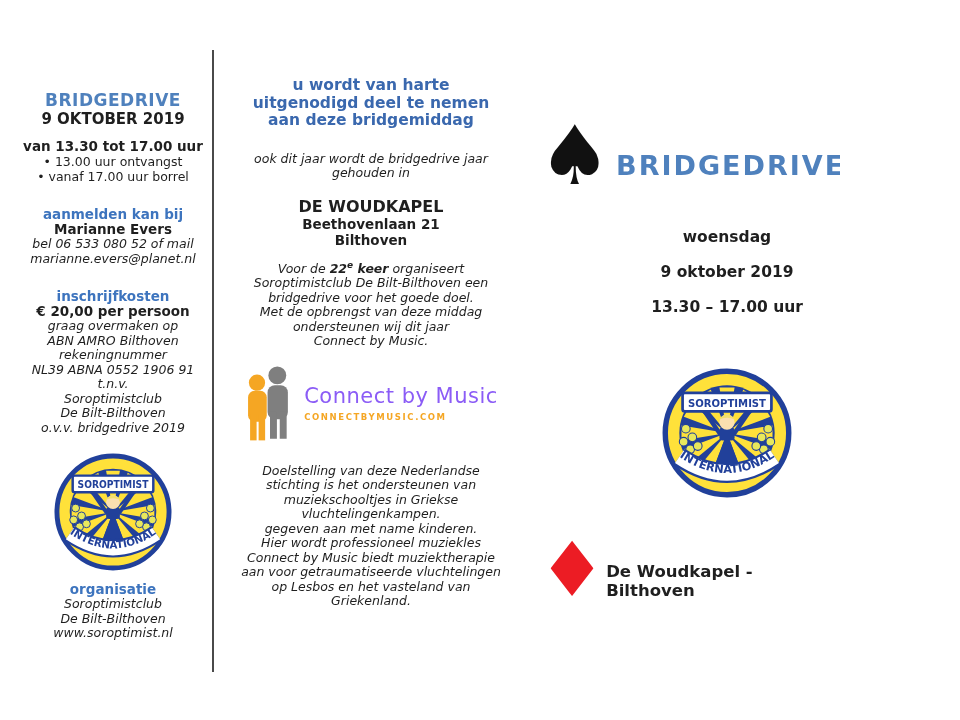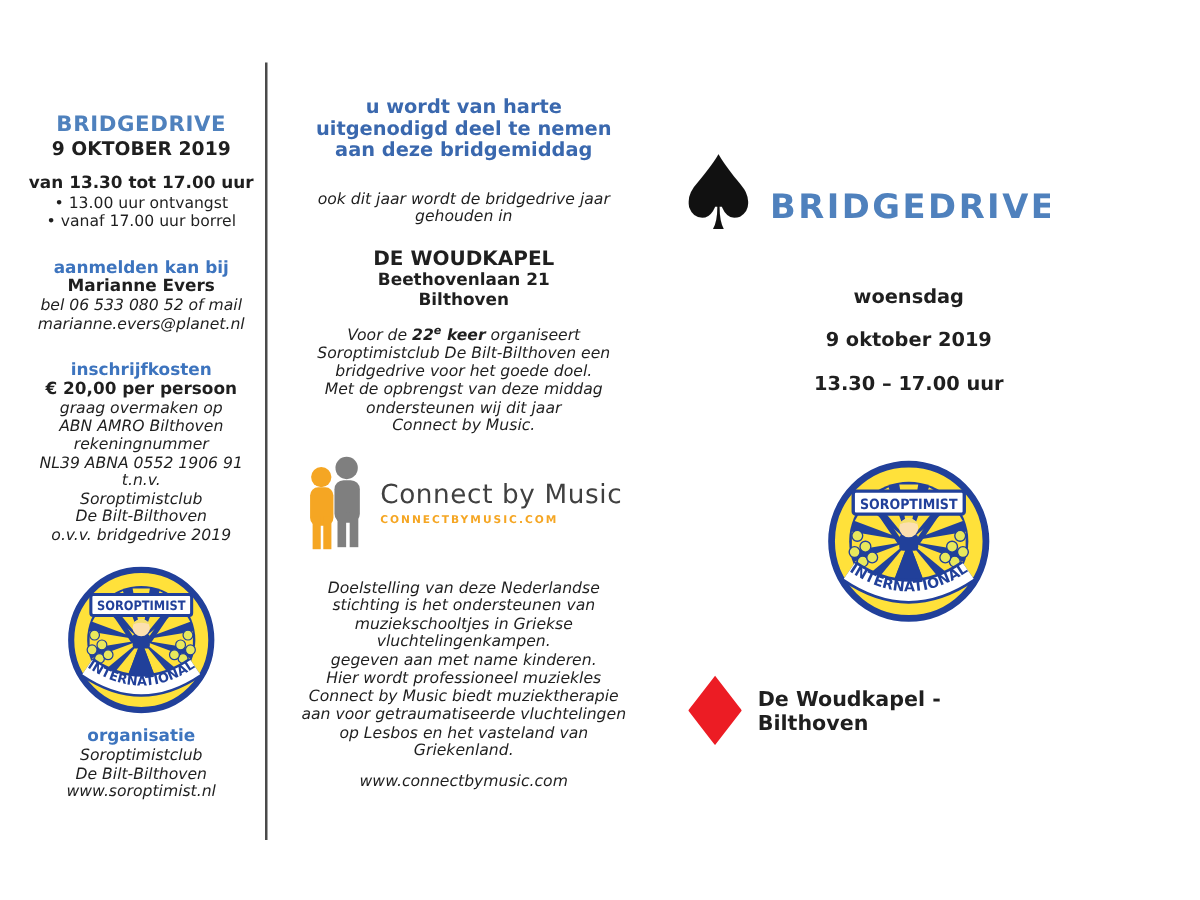--- a/index.html
+++ b/index.html
@@ -27,41 +27,41 @@
   
   .col-mid { position:absolute; left:230px; top:77px; width:282px; text-align:center; }
   .mc-head { color:#3a68ae; font-weight:bold; font-size:15.5px; line-height:17.5px; }
   .mc-intro { margin-top:22px; }
   .mc-venue { margin-top:16px; }
   .mc-venue-name { font-weight:bold; font-size:16px; line-height:19px;text-align:center; }
   .mc-venue-line { font-weight:bold; font-size:13.5px; line-height:16px; }
   .mc-about { margin-top:10px; }
   sup { font-size:9px; }
   .cbm { margin-top:13px; display:flex; align-items:center; justify-content:center; gap:8px; }
-  .cbm-text-name { color:#404040; font-size:21px; line-height:24px; letter-spacing:0.5px; text-align:left; }
+  .cbm-text-name { color:#8b5cf6; font-size:21px; line-height:24px; letter-spacing:0.5px; text-align:left; }
   .cbm-text-site { color:#f5a623; font-size:8.5px; font-weight:bold; letter-spacing:1.6px; text-align:left; margin-top:4px; }
   .mc-goal { margin-top:20px; }
   .mc-footer { margin-top:9px; }
   .mc-footer .body-line { line-height:16px; }
 
   
   .col-right { position:absolute; left:538px; top:110px; width:378px; }
   .rc-header { display:flex; align-items:center; justify-content:space-between; height:92px; }
   .suit { font-family:"DejaVu Sans",sans-serif; line-height:1; }
   .suit-spade { font-size:82px; color:#111111; }
   .suit-heart { font-size:74px; color:#ec1c24; }
   .suit-diamond { font-size:76px; color:#ec1c24; }
   .suit-club { font-size:82px; color:#111111; }
   .rc-title { color:#4f81bd; font-weight:bold; font-size:27px; letter-spacing:2px; margin-top:18px; }
   .rc-dates { text-align:center; margin-top:26px; }
   .rc-date-line { font-weight:bold; font-size:15.5px; line-height:18px; margin-top:17px; }
   .rc-date-line:first-child { margin-top:0; }
   .rc-logo { margin-top:52px; display:flex; justify-content:center; }
   .rc-bottom { margin-top:28px; display:flex; align-items:flex-end; justify-content:space-between; }
-  .rc-venue { font-weight:bold; font-size:16.5px; margin-bottom:20px; }
+  .rc-venue { font-weight:bold; font-size:16.5px; margin-bottom:8px; }
 </style>
 </head>
 <body>
 
 <div class="page">
 
   <div class="divider"></div>
 
   <div class="col-left">
     <div class="lc-title">BRIDGEDRIVE</div>
@@ -193,21 +193,20 @@
       <div class="body-line">vluchtelingenkampen.</div>
       <div class="body-line">gegeven aan met name kinderen.</div>
       <div class="body-line">Hier wordt professioneel muziekles</div>
       <div class="body-line">Connect by Music biedt muziektherapie</div>
       <div class="body-line">aan voor getraumatiseerde vluchtelingen</div>
       <div class="body-line">op  Lesbos en het vasteland van</div>
       <div class="body-line">Griekenland.</div>
     </div>
 
     <div class="mc-footer">
-      <div class="body-line">www.connectbymusic.com</div>
     </div>
   </div>
 
   <div class="col-right">
     <div class="rc-header">
       <span class="suit suit-spade">♠</span>
       <span class="rc-title">BRIDGEDRIVE</span>
       <span class="suit suit-heart">♥</span>
     </div>
 

